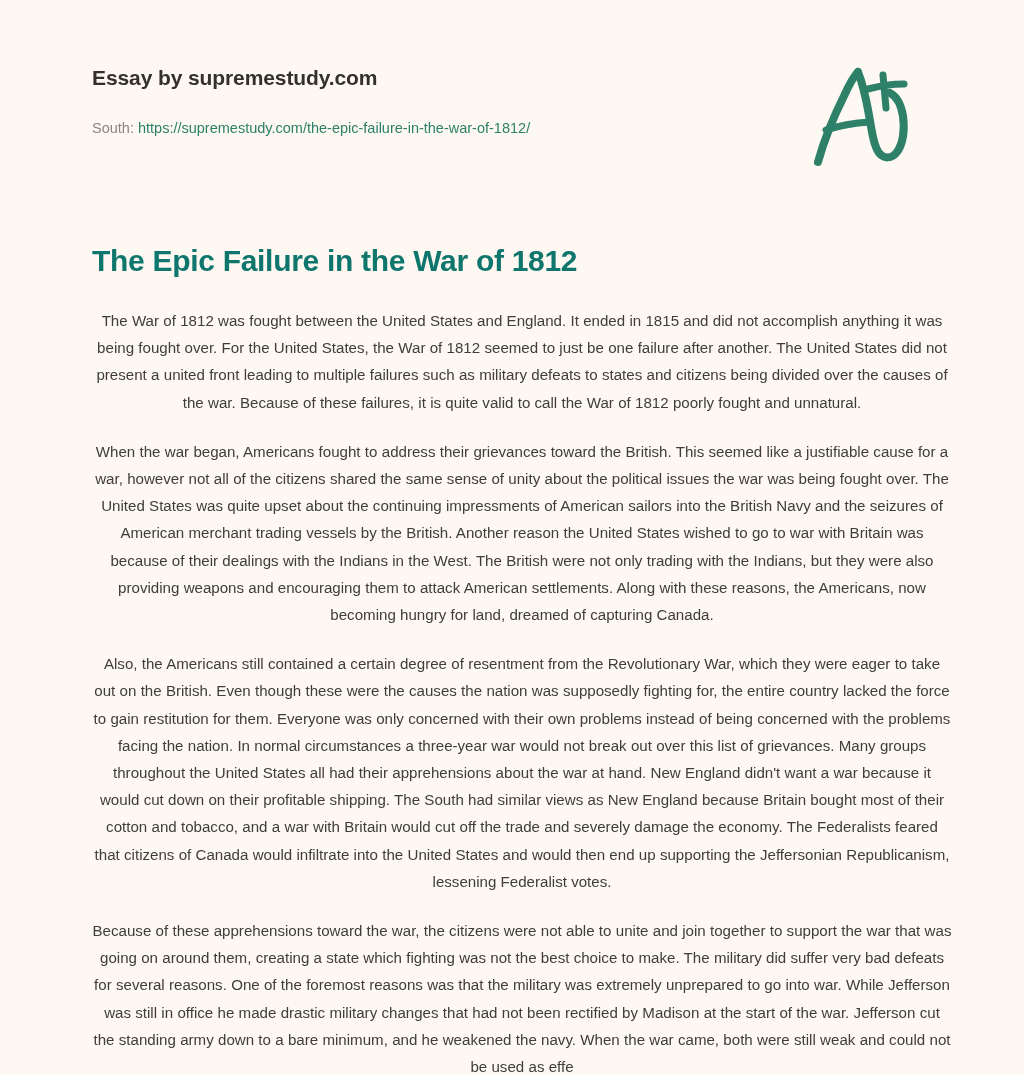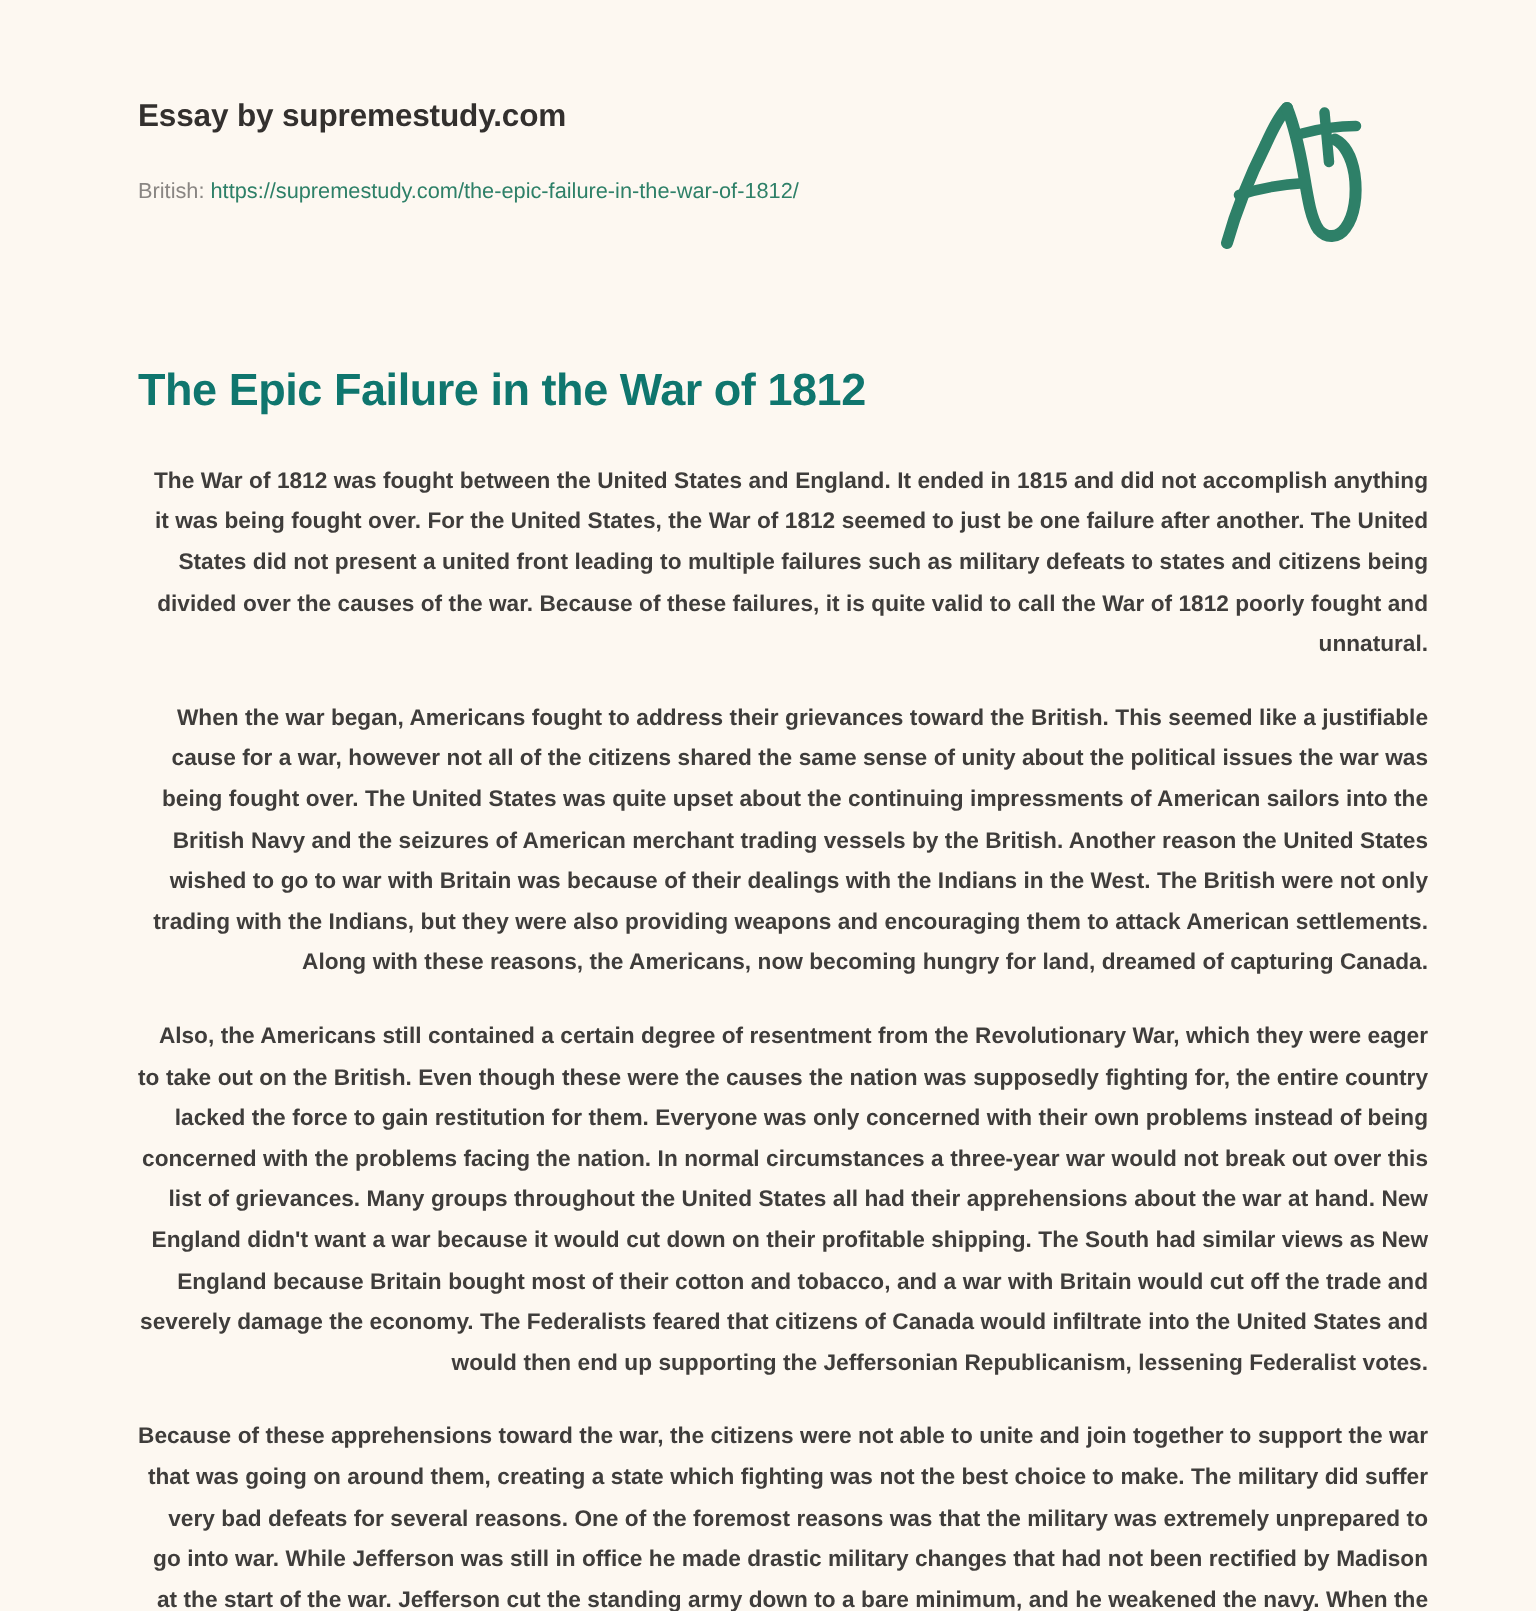--- a/index.html
+++ b/index.html
@@ -86,39 +86,38 @@
     color: #0f766e;
     margin: 0 0 28px 0;
     letter-spacing: -0.3px;
     line-height: 1.2;
   }
   .para {
     font-size: 15.1px;
     line-height: 27.2px;
     color: #3f3d3b;
     margin: 0 0 22px 0;
-    text-align: right;
+    text-align: center;
     word-spacing: 0.1px;
-    font-weight: bold;
   }
   .para:last-child {
     margin-bottom: 0;
   }
 </style>
 </head>
 <body>
 
 <div class="page">
 
   <div class="header">
 
     <div class="brand-line">Essay by supremestudy.com</div>
 
     <div class="source-line">
-      <span class="source-label">British: </span><a class="source-url" href="#">https://supremestudy.com/the-epic-failure-in-the-war-of-1812/</a>
+      <span class="source-label">South: </span><a class="source-url" href="#">https://supremestudy.com/the-epic-failure-in-the-war-of-1812/</a>
     </div>
 
     <div class="logo">
       <svg viewBox="0 0 130 115" xmlns="http://www.w3.org/2000/svg">
         <g fill="none" stroke="#2e8068" stroke-linecap="round" stroke-linejoin="round">
 
           <path d="M18 104 C 23 86, 33 60, 44 38 C 49 27, 54 18, 58 14" stroke-width="8"></path>
 
           <path d="M58 14 C 62 24, 66 40, 69 57 C 72 75, 74 88, 79 95
                    C 84 101, 92 101, 97 94 C 103 86, 105 72, 103 58

